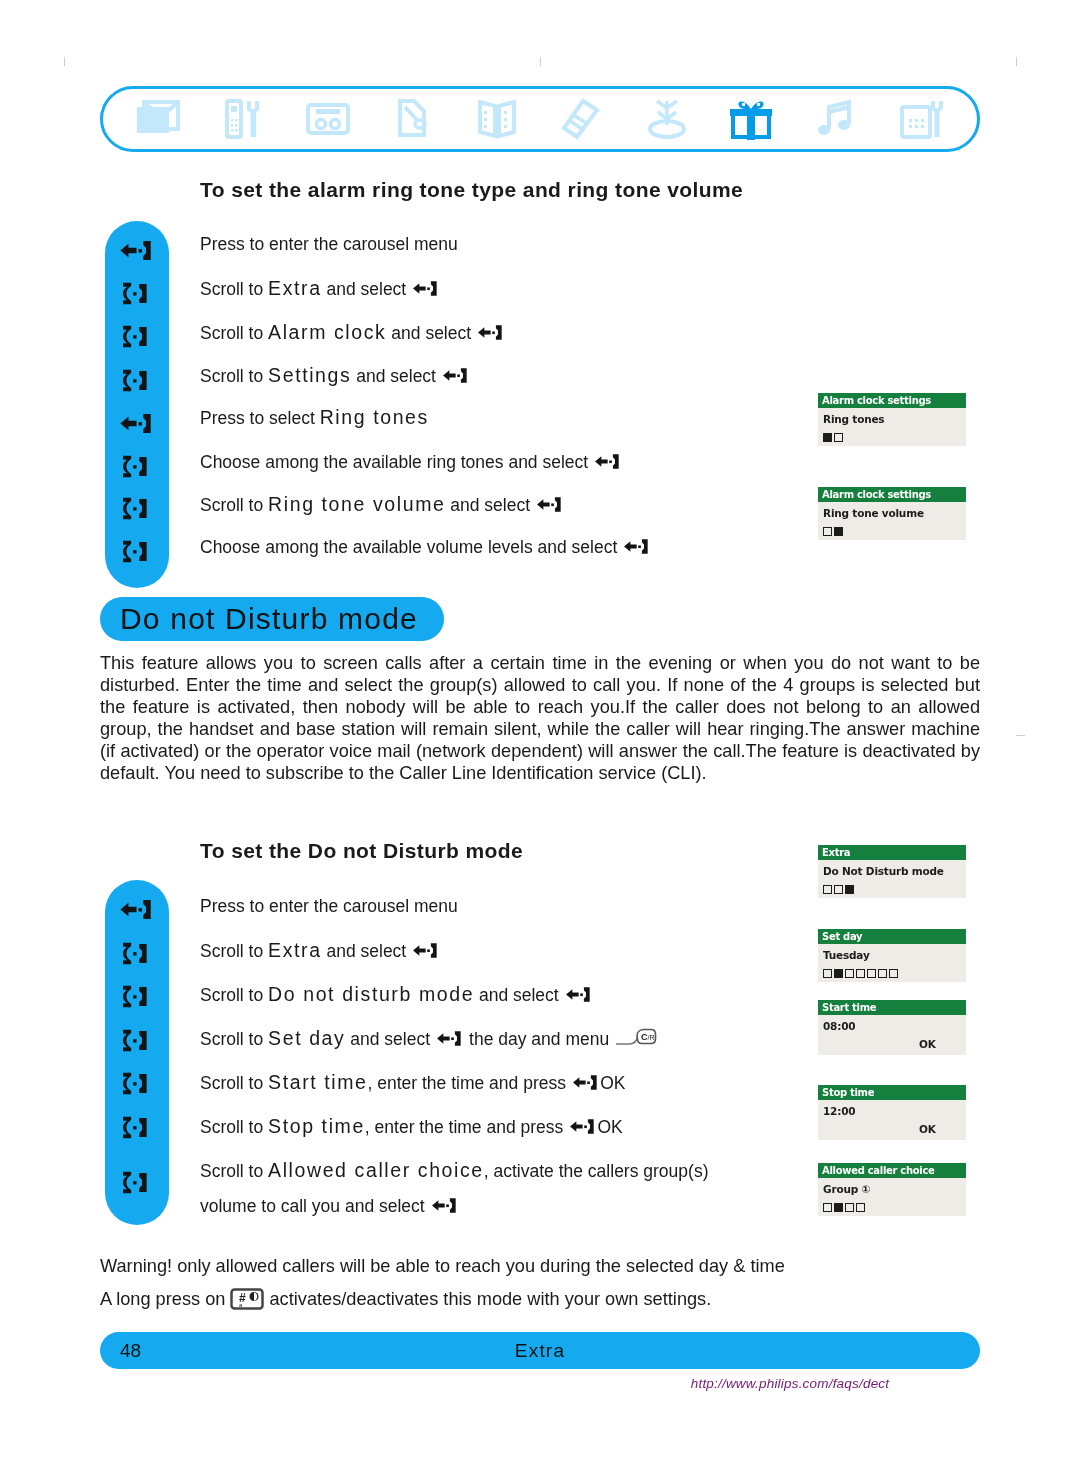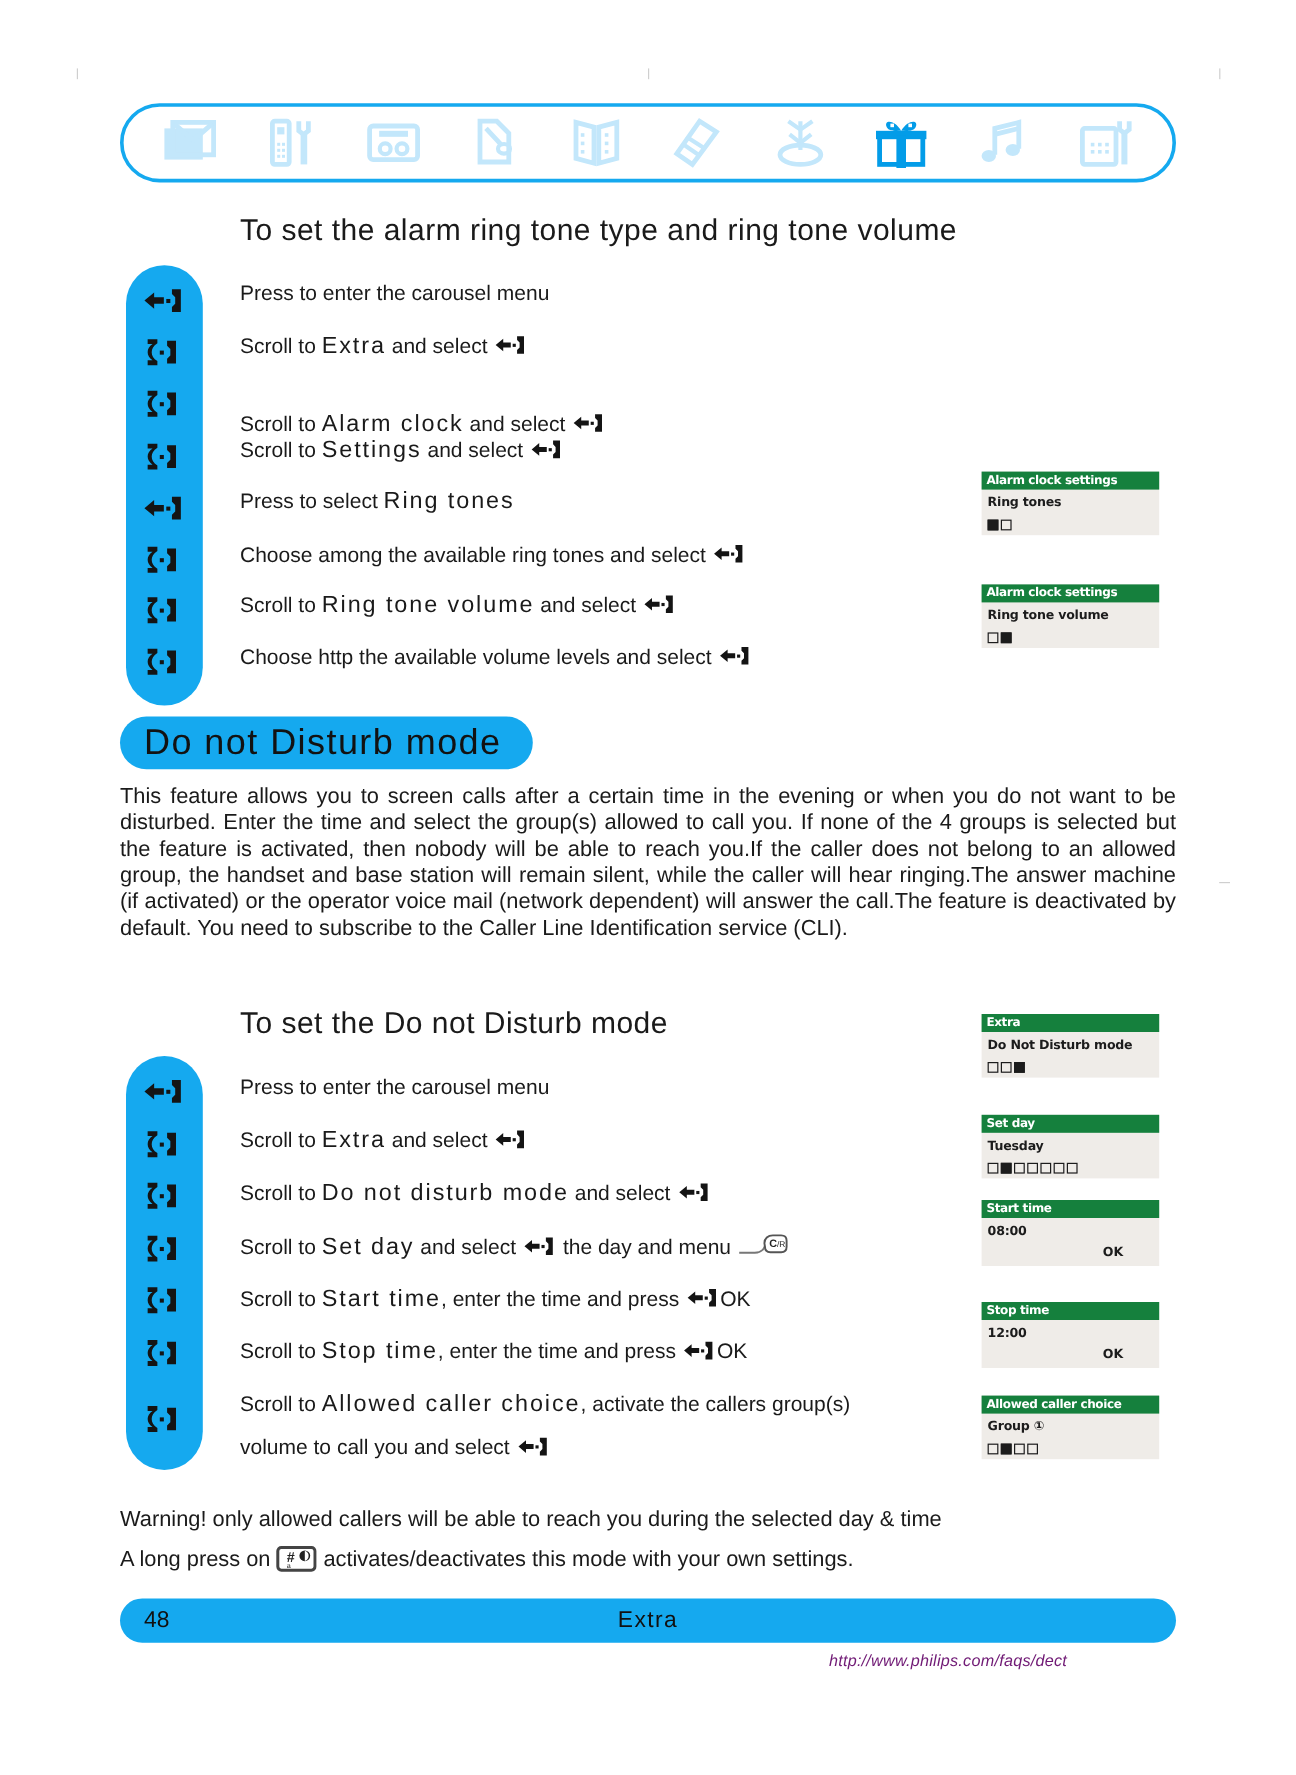--- a/index.html
+++ b/index.html
@@ -36,22 +36,22 @@
     height: 48px;
     display: flex;
     align-items: center;
     justify-content: center;
   }
   .carousel-icon svg { display: block; }
 
   
   .sub-heading {
     position: absolute;
-    font-size: 25px;
-    font-weight: 400;
+    font-size: 21px;
+    font-weight: 700;
     letter-spacing: 0.4px;
     color: #1a1a1a;
     white-space: nowrap;
   }
 
   
   .step-rail {
     position: absolute;
     width: 64px;
     background: #15a9ef;
@@ -402,42 +402,42 @@
     </div>
 </div>
 
 <div id="alarm-steps">
     <div class="step-line" style="left: 200px; top: 233px;"><span>Press to enter the carousel menu</span></div>
     <div class="step-line" style="left: 200px; top: 277px;"><span>Scroll to </span><span class="mono-term">Extra</span><span> and select </span><span class="inline-key"><svg width="27.3" height="21" viewBox="0 0 26 20">
           <path d="M1 10 L7 5 L7 8 L13 8 L13 12 L7 12 L7 15 Z" fill="#141414"></path>
           <rect x="14.5" y="9" width="2.5" height="2.5" fill="#141414"></rect>
           <path d="M18 3 L23.5 3 L23.5 17 L18 17 L18 14 L20 12 L20 8 L18 6 Z" fill="#141414"></path>
         </svg></span></div>
-    <div class="step-line" style="left: 200px; top: 321px; margin-top: 21px;"><span>Scroll to </span><span class="mono-term">Alarm clock</span><span> and select </span><span class="inline-key"><svg width="27.3" height="21" viewBox="0 0 26 20">
+    <div class="step-line" style="left: 200px; top: 321px;"><span>Scroll to </span><span class="mono-term">Alarm clock</span><span> and select </span><span class="inline-key"><svg width="27.3" height="21" viewBox="0 0 26 20">
           <path d="M1 10 L7 5 L7 8 L13 8 L13 12 L7 12 L7 15 Z" fill="#141414"></path>
           <rect x="14.5" y="9" width="2.5" height="2.5" fill="#141414"></rect>
           <path d="M18 3 L23.5 3 L23.5 17 L18 17 L18 14 L20 12 L20 8 L18 6 Z" fill="#141414"></path>
         </svg></span></div>
     <div class="step-line" style="left: 200px; top: 364px;"><span>Scroll to </span><span class="mono-term">Settings</span><span> and select </span><span class="inline-key"><svg width="27.3" height="21" viewBox="0 0 26 20">
           <path d="M1 10 L7 5 L7 8 L13 8 L13 12 L7 12 L7 15 Z" fill="#141414"></path>
           <rect x="14.5" y="9" width="2.5" height="2.5" fill="#141414"></rect>
           <path d="M18 3 L23.5 3 L23.5 17 L18 17 L18 14 L20 12 L20 8 L18 6 Z" fill="#141414"></path>
         </svg></span></div>
     <div class="step-line" style="left: 200px; top: 406px;"><span>Press to select </span><span class="mono-term">Ring tones</span></div>
     <div class="step-line" style="left: 200px; top: 451px;"><span>Choose among the available ring tones and select </span><span class="inline-key"><svg width="27.3" height="21" viewBox="0 0 26 20">
           <path d="M1 10 L7 5 L7 8 L13 8 L13 12 L7 12 L7 15 Z" fill="#141414"></path>
           <rect x="14.5" y="9" width="2.5" height="2.5" fill="#141414"></rect>
           <path d="M18 3 L23.5 3 L23.5 17 L18 17 L18 14 L20 12 L20 8 L18 6 Z" fill="#141414"></path>
         </svg></span></div>
     <div class="step-line" style="left: 200px; top: 493px;"><span>Scroll to </span><span class="mono-term">Ring tone volume</span><span> and select </span><span class="inline-key"><svg width="27.3" height="21" viewBox="0 0 26 20">
           <path d="M1 10 L7 5 L7 8 L13 8 L13 12 L7 12 L7 15 Z" fill="#141414"></path>
           <rect x="14.5" y="9" width="2.5" height="2.5" fill="#141414"></rect>
           <path d="M18 3 L23.5 3 L23.5 17 L18 17 L18 14 L20 12 L20 8 L18 6 Z" fill="#141414"></path>
         </svg></span></div>
-    <div class="step-line" style="left: 200px; top: 536px;"><span>Choose http the available volume levels and select </span><span class="inline-key"><svg width="27.3" height="21" viewBox="0 0 26 20">
+    <div class="step-line" style="left: 200px; top: 536px;"><span>Choose among the available volume levels and select </span><span class="inline-key"><svg width="27.3" height="21" viewBox="0 0 26 20">
           <path d="M1 10 L7 5 L7 8 L13 8 L13 12 L7 12 L7 15 Z" fill="#141414"></path>
           <rect x="14.5" y="9" width="2.5" height="2.5" fill="#141414"></rect>
           <path d="M18 3 L23.5 3 L23.5 17 L18 17 L18 14 L20 12 L20 8 L18 6 Z" fill="#141414"></path>
         </svg></span></div>
   </div>
 
 <div class="lcd" style="left:818px; top:393px;">
   <div class="lcd-title">Alarm clock settings</div>
   <div class="lcd-body">
     <div class="lcd-line">Ring tones</div>

